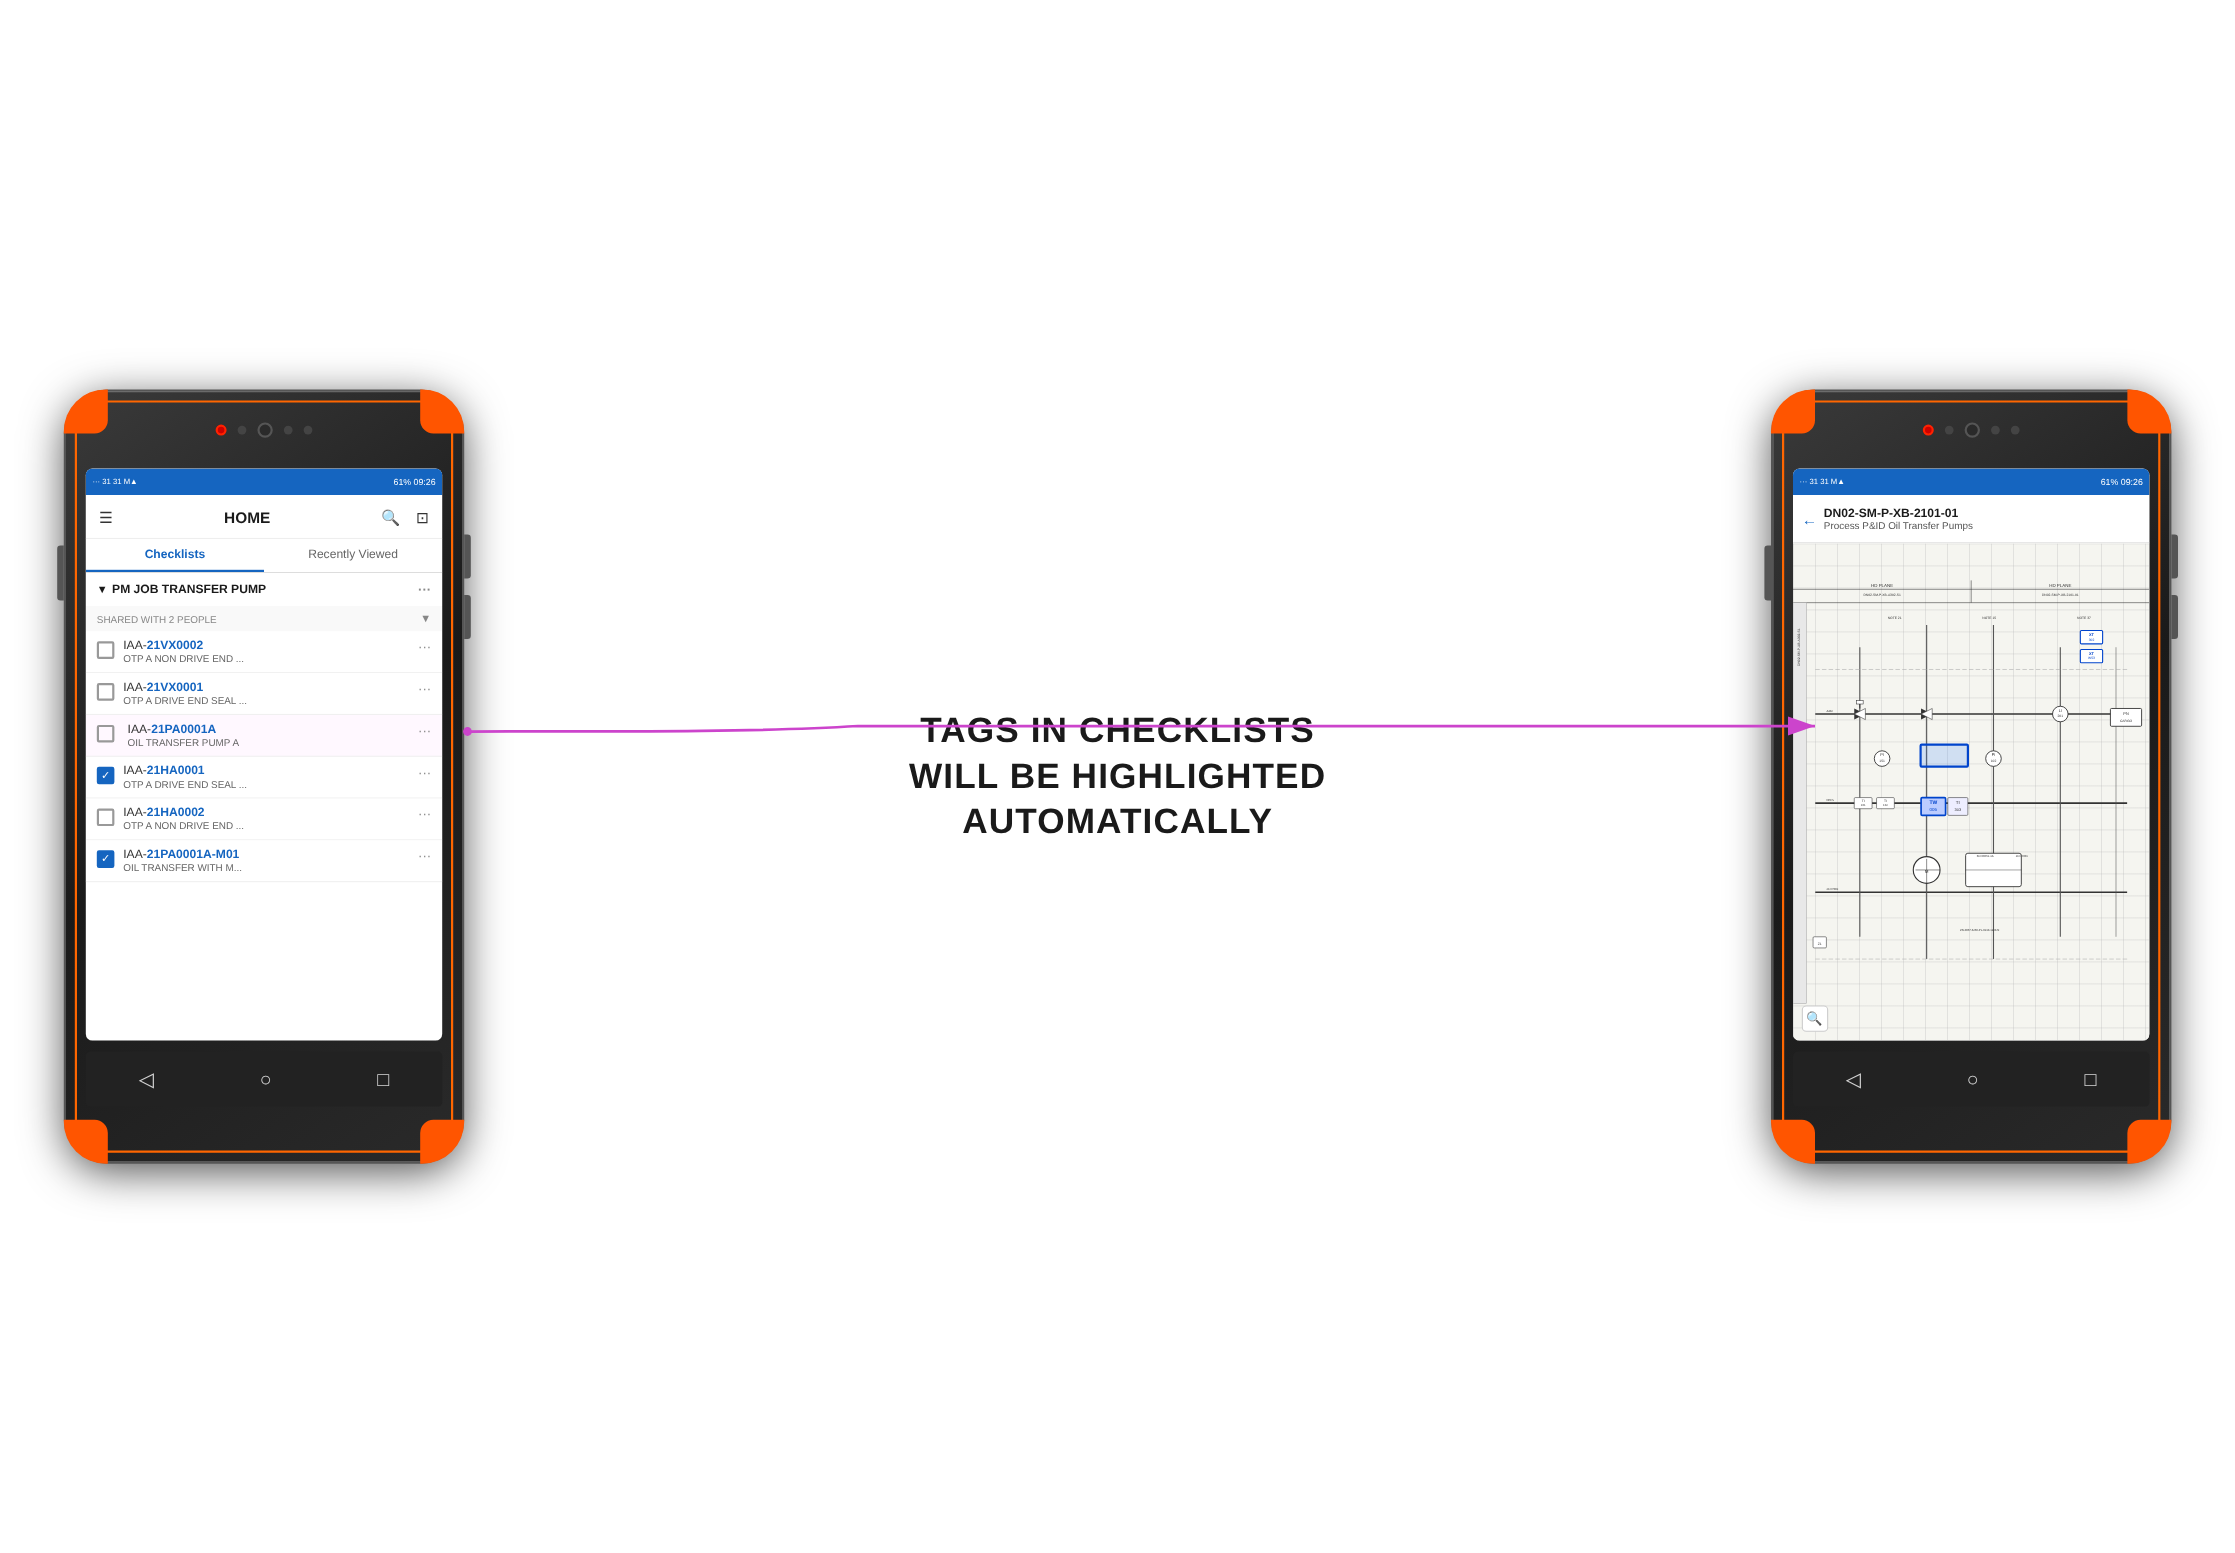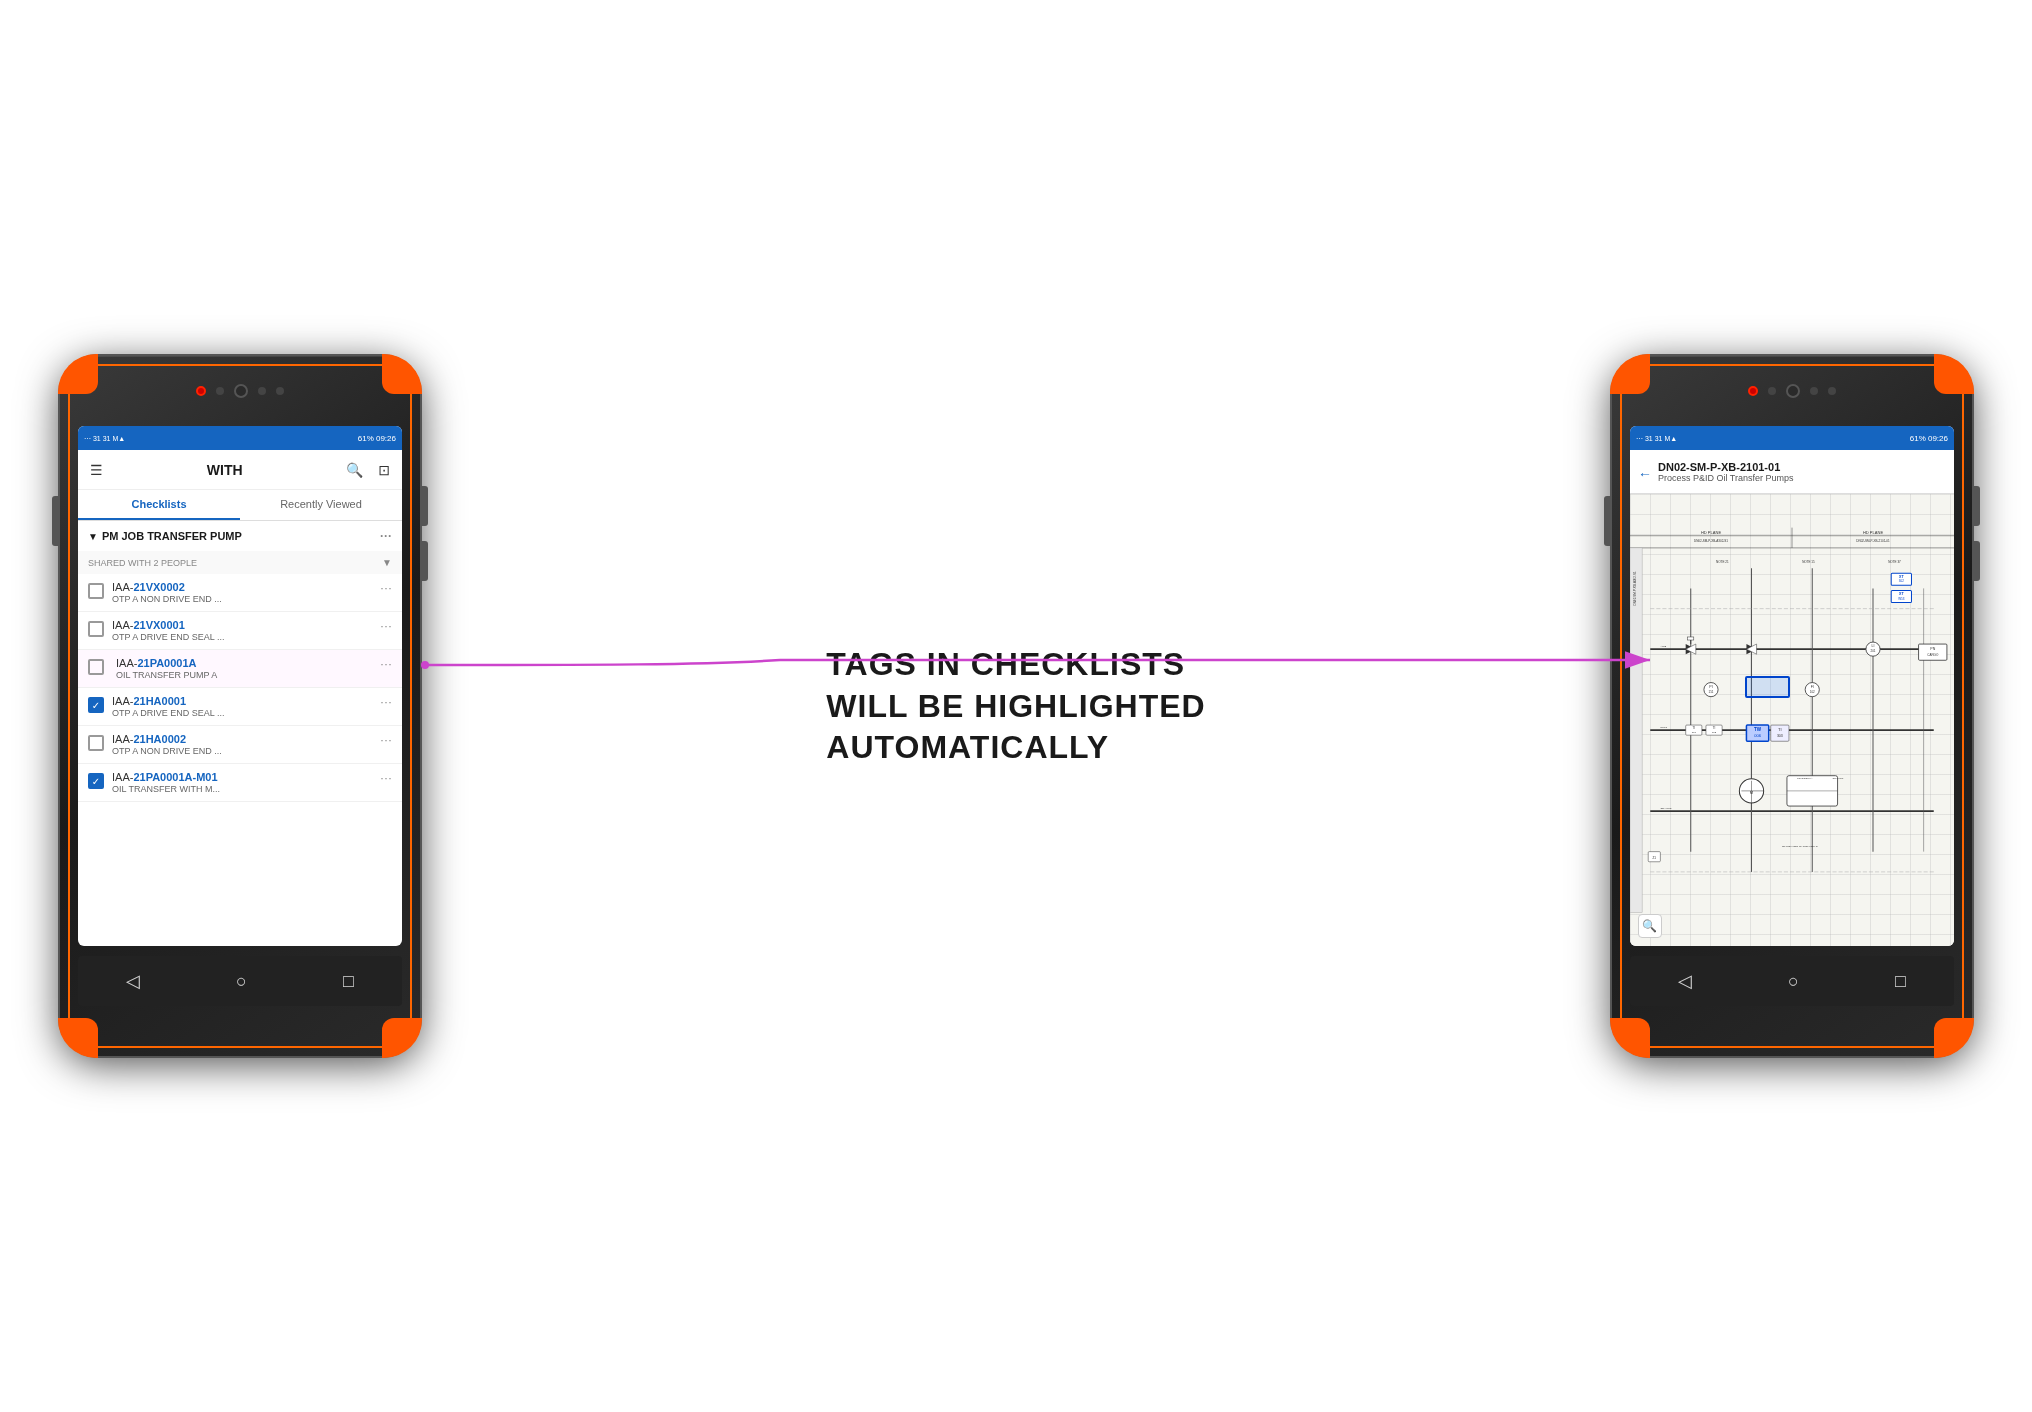--- a/index.html
+++ b/index.html
@@ -23,20 +23,21 @@
       position: relative;
       background: white;
     }
 
     
     .center-text {
       position: absolute;
       left: 50%;
       top: 50%;
       transform: translate(-50%, -50%);
+      text-align: center;
       z-index: 10;
     }
     .center-text h2 {
       font-size: 32px;
       font-weight: 900;
       color: #1a1a1a;
       line-height: 1.3;
       text-transform: uppercase;
       letter-spacing: 1px;
     }
@@ -411,21 +412,21 @@
           <div class="status-left">
             <span style="font-size:7px;">··· 31 31 M▲</span>
           </div>
           <div class="status-right">
             <span>61% 09:26</span>
           </div>
         </div>
 
         <div class="app-nav">
           <span class="hamburger">☰</span>
-          <span class="nav-title">WITH</span>
+          <span class="nav-title">HOME</span>
           <div class="nav-icons">
             <span class="nav-icon">🔍</span>
             <span class="nav-icon">⊡</span>
           </div>
         </div>
 
         <div class="tabs-row">
           <div class="tab active">Checklists</div>
           <div class="tab">Recently Viewed</div>
         </div>

